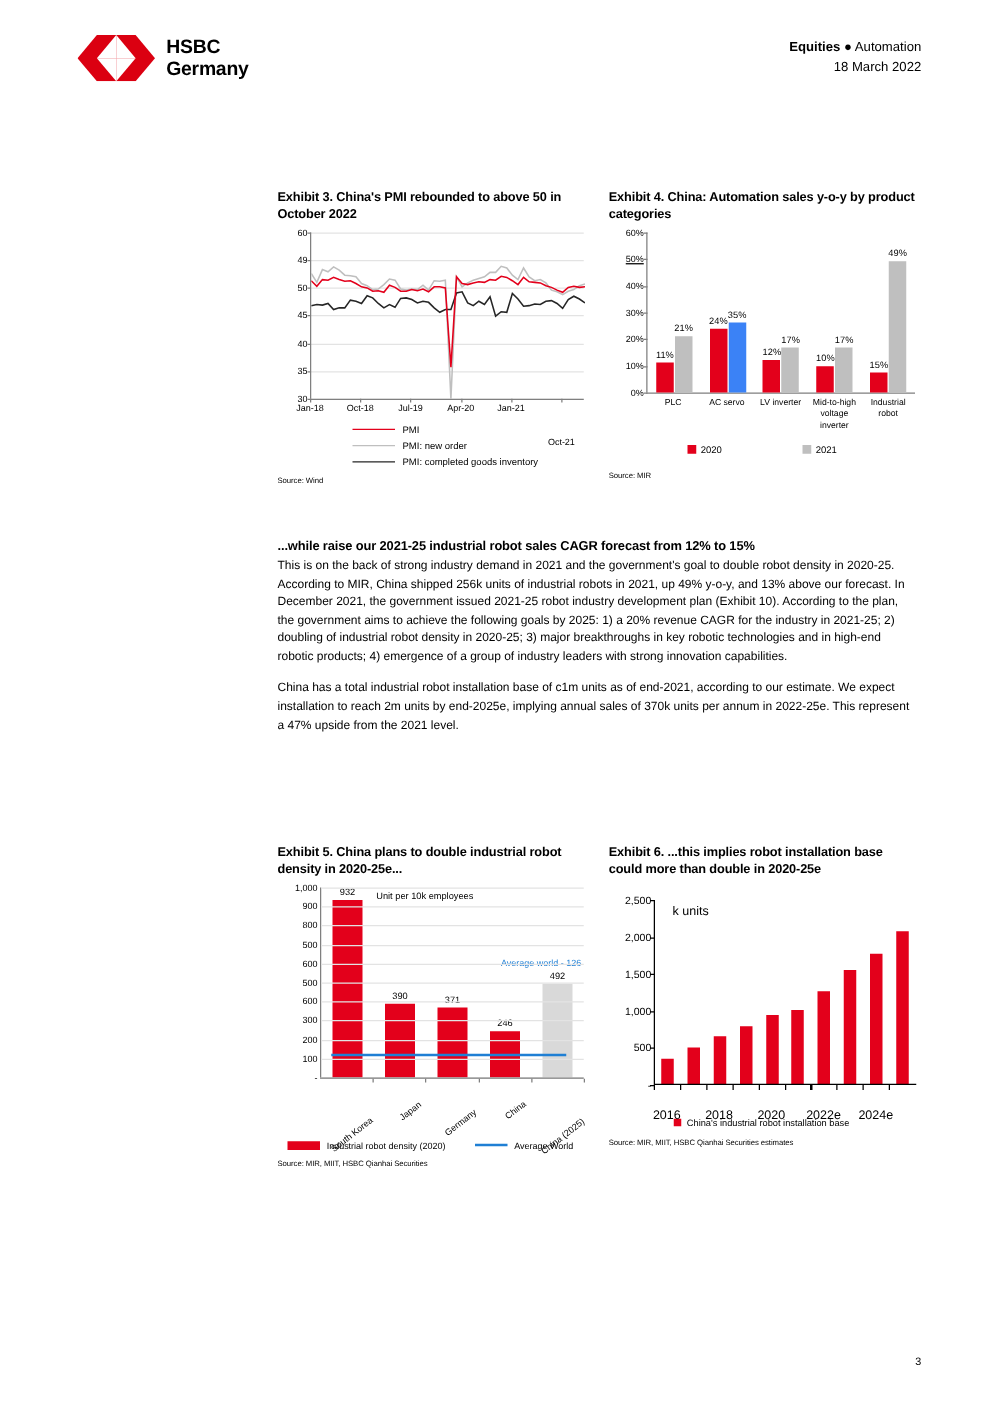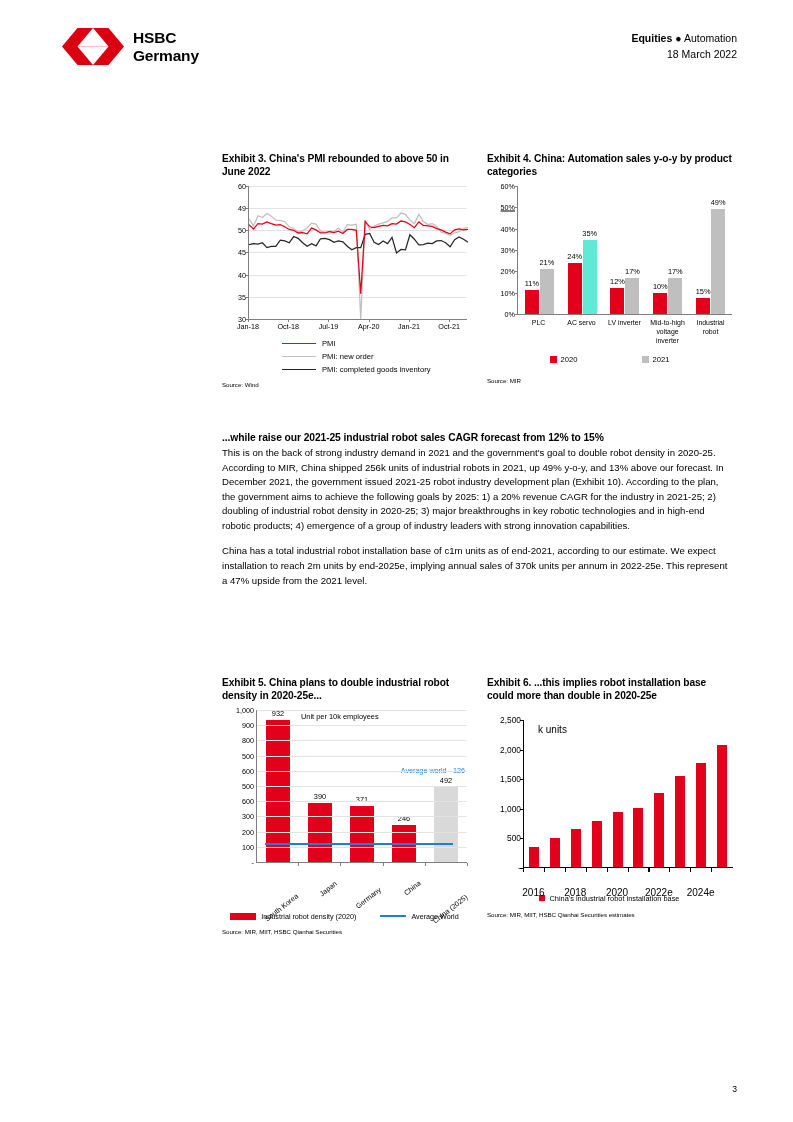--- a/index.html
+++ b/index.html
@@ -116,21 +116,21 @@
     <div>
       <span class="eq">Equities</span>
       <span>●</span>
       <span>Automation</span>
     </div>
     <div>18 March 2022</div>
   </div>
 </div>
 
 <div class="col-left" style="top:152px;">
-  <div class="ex-title">Exhibit 3. China's PMI rebounded to above 50 in June 2022</div>
+  <div class="ex-title">Exhibit 3. China's PMI rebounded to above 50 in October 2022</div>
   <div class="chart-box">
     <div class="plot" id="ex3-plot">
         <div class="gridline" style="top: 133px;"></div>
         <div class="axis-y-lbl" style="top: 133px;">30</div>
         <div class="axisline" style="left: -3px; width: 3px; height: 1px; top: 133px;"></div>
         <div class="gridline" style="top: 110.833px;"></div>
         <div class="axis-y-lbl" style="top: 110.833px;">35</div>
         <div class="axisline" style="left: -3px; width: 3px; height: 1px; top: 110.833px;"></div>
         <div class="gridline" style="top: 88.6667px;"></div>
         <div class="axis-y-lbl" style="top: 88.6667px;">40</div>
@@ -157,21 +157,21 @@
         <span style="left: 0px;">Jan-18</span>
         <div class="axisline" style="position: absolute; left: 0px; top: 0px; width: 1px; height: 3px;"></div>
         <span style="left: 40.2245px;">Oct-18</span>
         <div class="axisline" style="position: absolute; left: 40.2245px; top: 0px; width: 1px; height: 3px;"></div>
         <span style="left: 80.449px;">Jul-19</span>
         <div class="axisline" style="position: absolute; left: 80.449px; top: 0px; width: 1px; height: 3px;"></div>
         <span style="left: 120.673px;">Apr-20</span>
         <div class="axisline" style="position: absolute; left: 120.673px; top: 0px; width: 1px; height: 3px;"></div>
         <span style="left: 160.898px;">Jan-21</span>
         <div class="axisline" style="position: absolute; left: 160.898px; top: 0px; width: 1px; height: 3px;"></div>
-        <span style="left: 201.122px;">Oct-21</span>
+        <span style="left: 201.122px; margin-top: 27px;">Oct-21</span>
         <div class="axisline" style="position: absolute; left: 201.122px; top: 0px; width: 1px; height: 3px;"></div>
         <div class="axisline" style="position: absolute; left: 0px; top: 0px; width: 219px; height: 1px;"></div>
       </div>
   </div>
   <div class="legend3" id="ex3-legend">
       <div class="row">
         <span class="ln" style="border-top-color: rgb(227, 0, 27);"></span>
         <span class="lb">PMI</span>
       </div>
       <div class="row">
@@ -196,21 +196,21 @@
               <span class="vlab">11%</span>
             </div>
             <div class="bar" style="height: 44.8px; background: rgb(191, 191, 191);">
               <span class="vlab">21%</span>
             </div>
           </div>
           <div class="grp">
             <div class="bar" style="height: 51.2px; background: rgb(227, 0, 27);">
               <span class="vlab">24%</span>
             </div>
-            <div class="bar" style="height: 74px; background: #5eead4;">
+            <div class="bar" style="height: 56px; background: #3b82f6;">
               <span class="vlab">35%</span>
             </div>
           </div>
           <div class="grp">
             <div class="bar" style="height: 25.6px; background: rgb(227, 0, 27);">
               <span class="vlab">12%</span>
             </div>
             <div class="bar" style="height: 36.2667px; background: rgb(191, 191, 191);">
               <span class="vlab">17%</span>
             </div>

